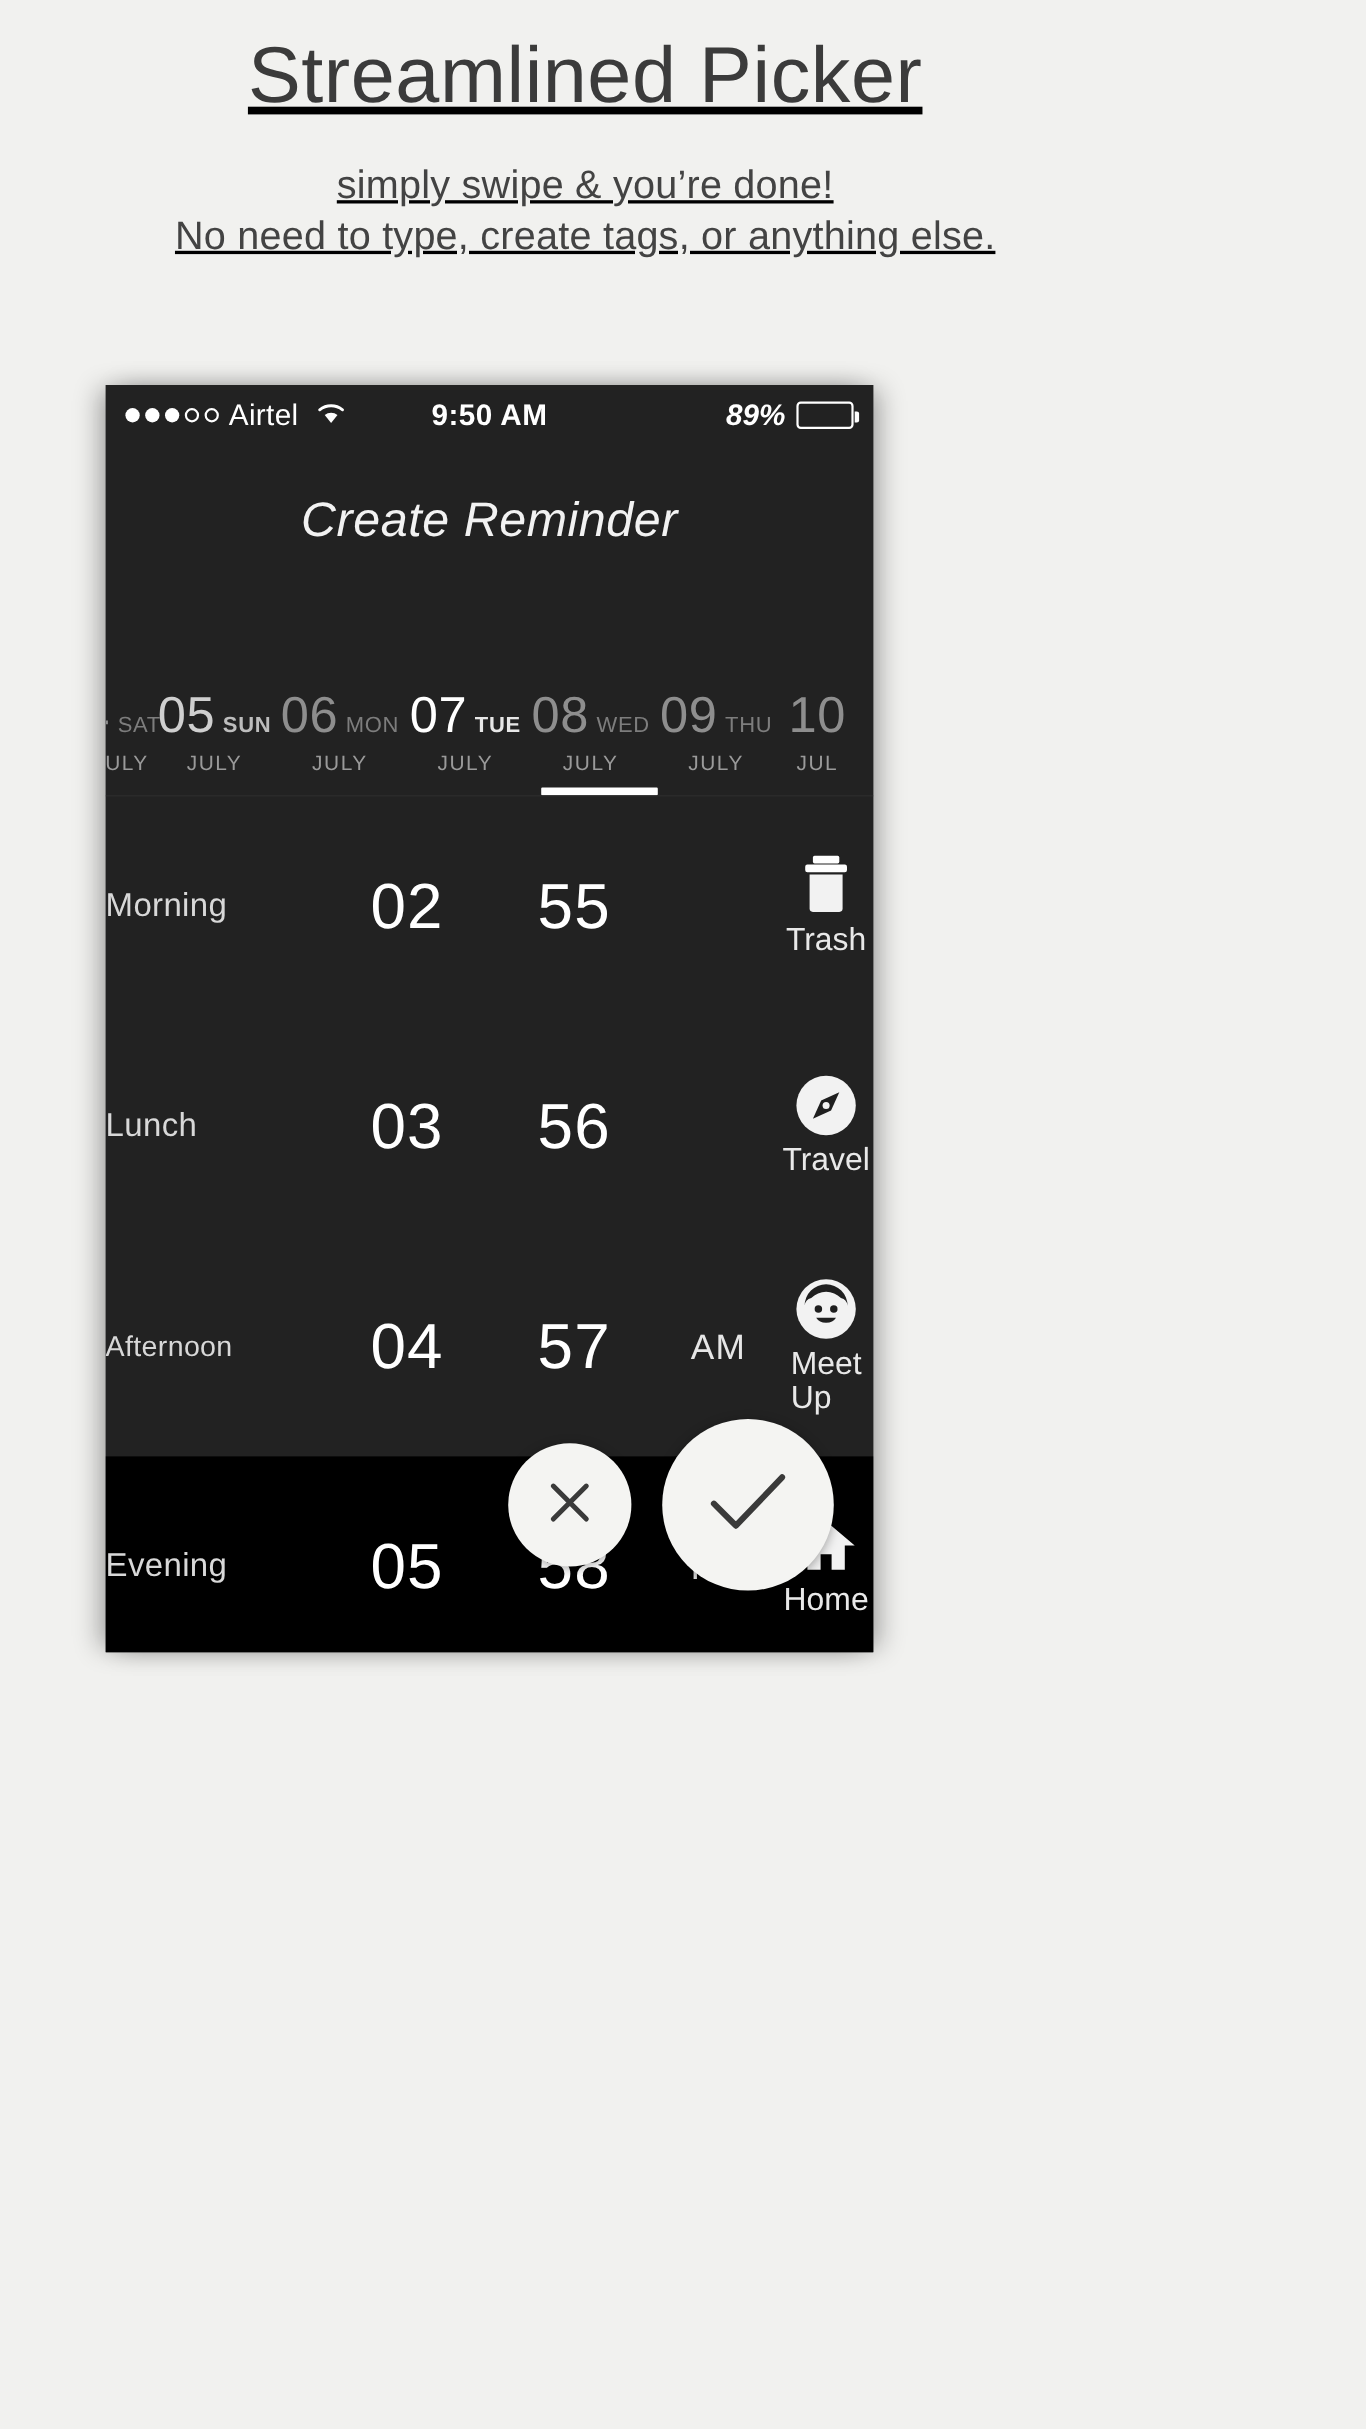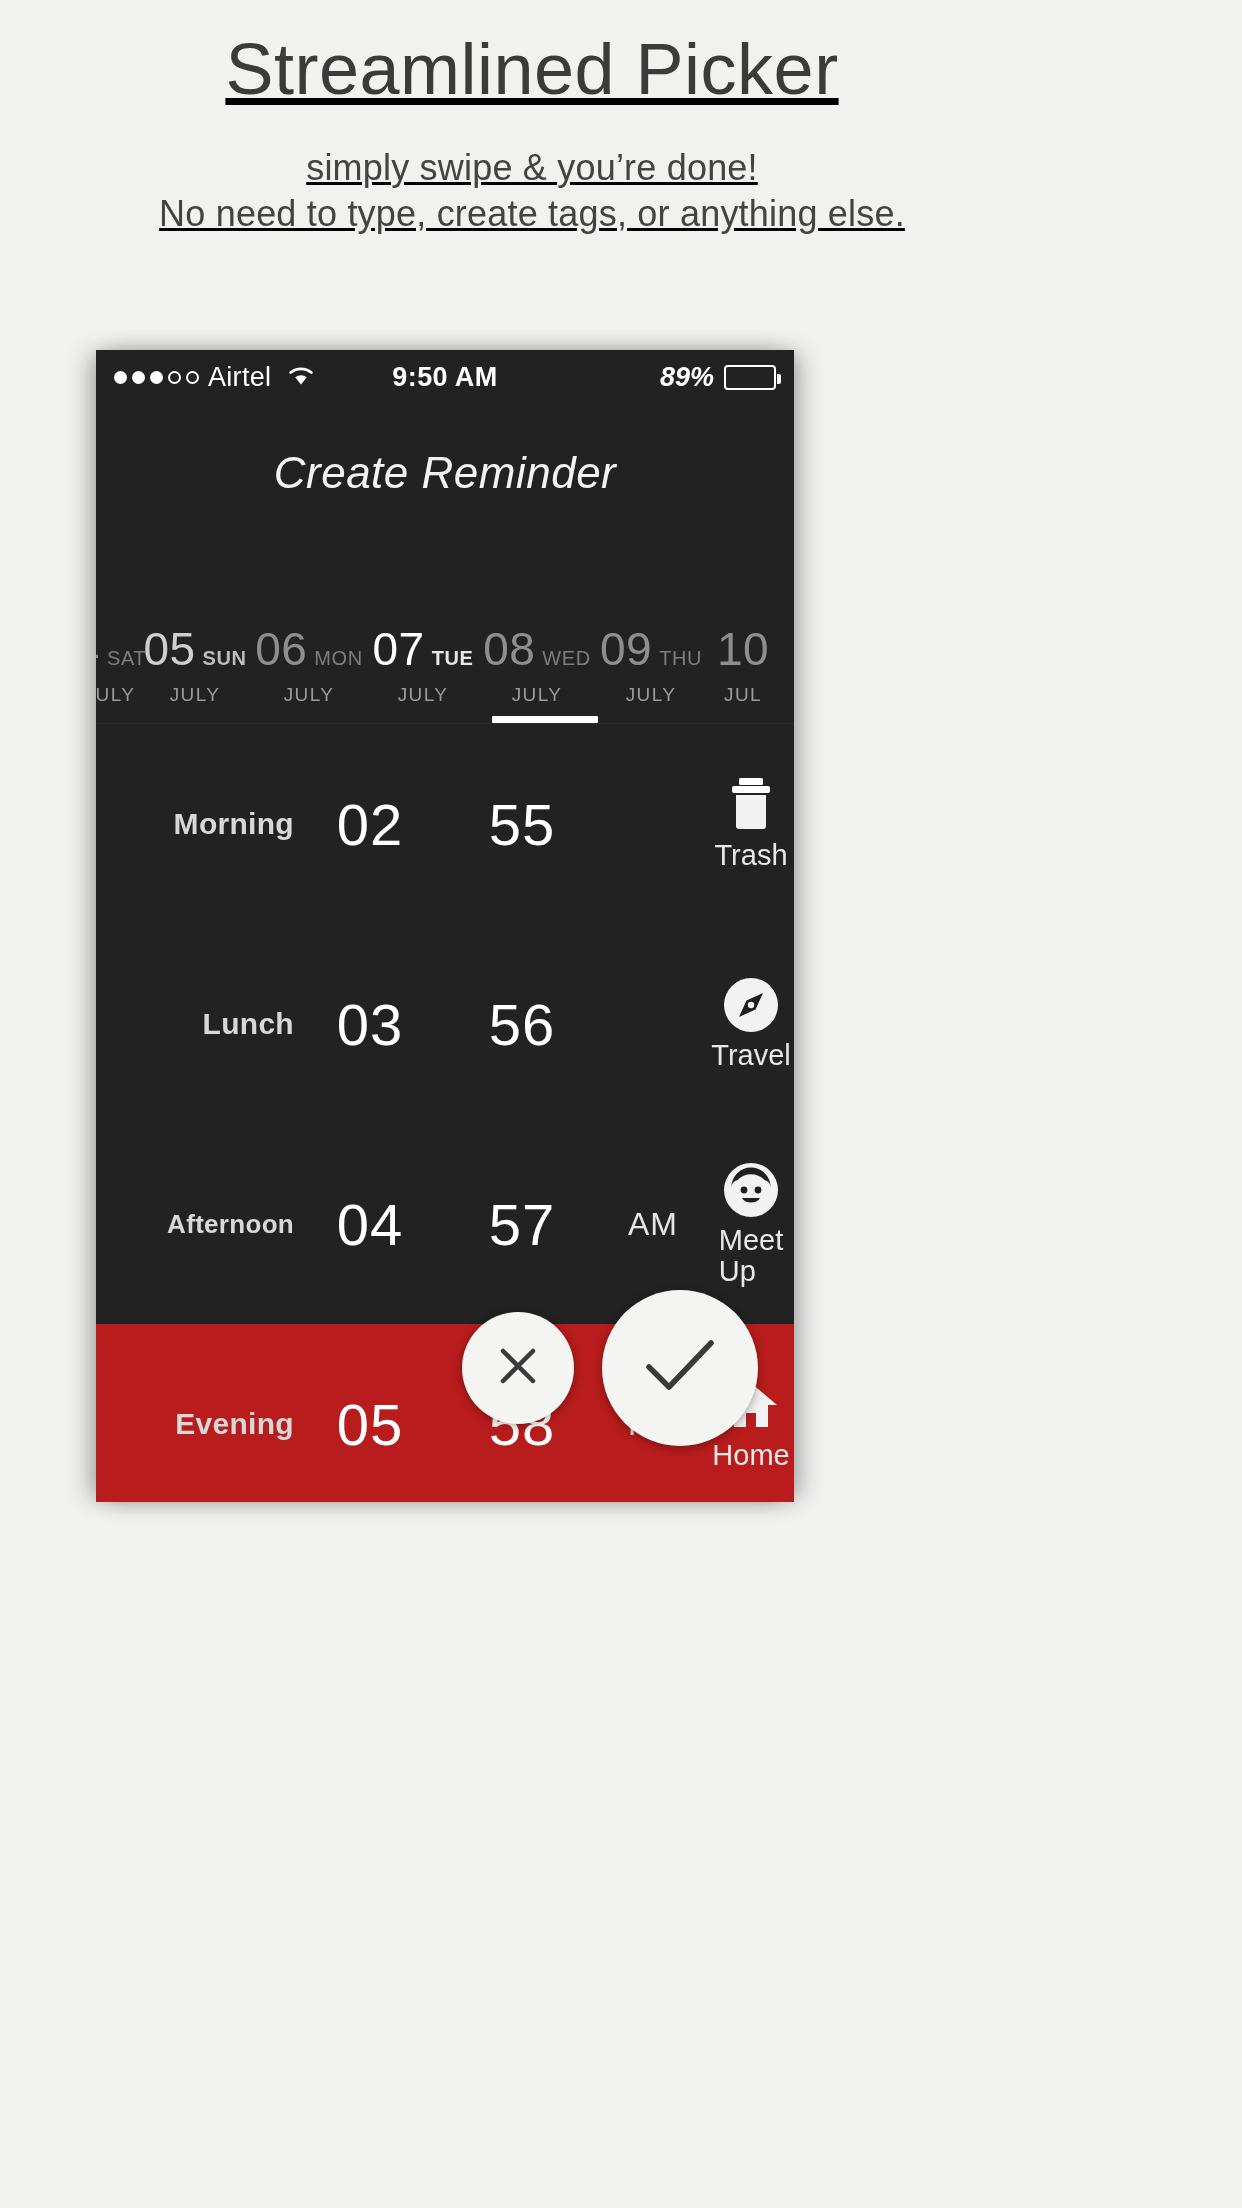--- a/index.html
+++ b/index.html
@@ -141,24 +141,24 @@
   
   #picker{
     position:absolute; top:374px; left:0; width:100%;
     height:778px;
   }
   .prow{
     position:relative;
     height:200px;
     display:flex; align-items:center;
   }
-  .prow.highlight{ background:#b91c1c; }
+  .prow.highlight{ background:#000000; }
   .col-period{
-    width:198px; text-align:right;
-    color:#d8d8d8; font-size:30px; font-weight:700; letter-spacing:.3px;padding-left:14px;
+    width:198px; text-align:left;
+    color:#d8d8d8; font-size:30px; font-weight:400; letter-spacing:.3px;
   }
   .col-period.small{ font-size:26px; }
   .col-hour{
     width:152px; text-align:center;
     color:#ffffff; font-size:58px; font-weight:300; letter-spacing:1px;
   }
   .col-min{
     width:152px; text-align:center;
     color:#ffffff; font-size:58px; font-weight:300; letter-spacing:1px;
   }

